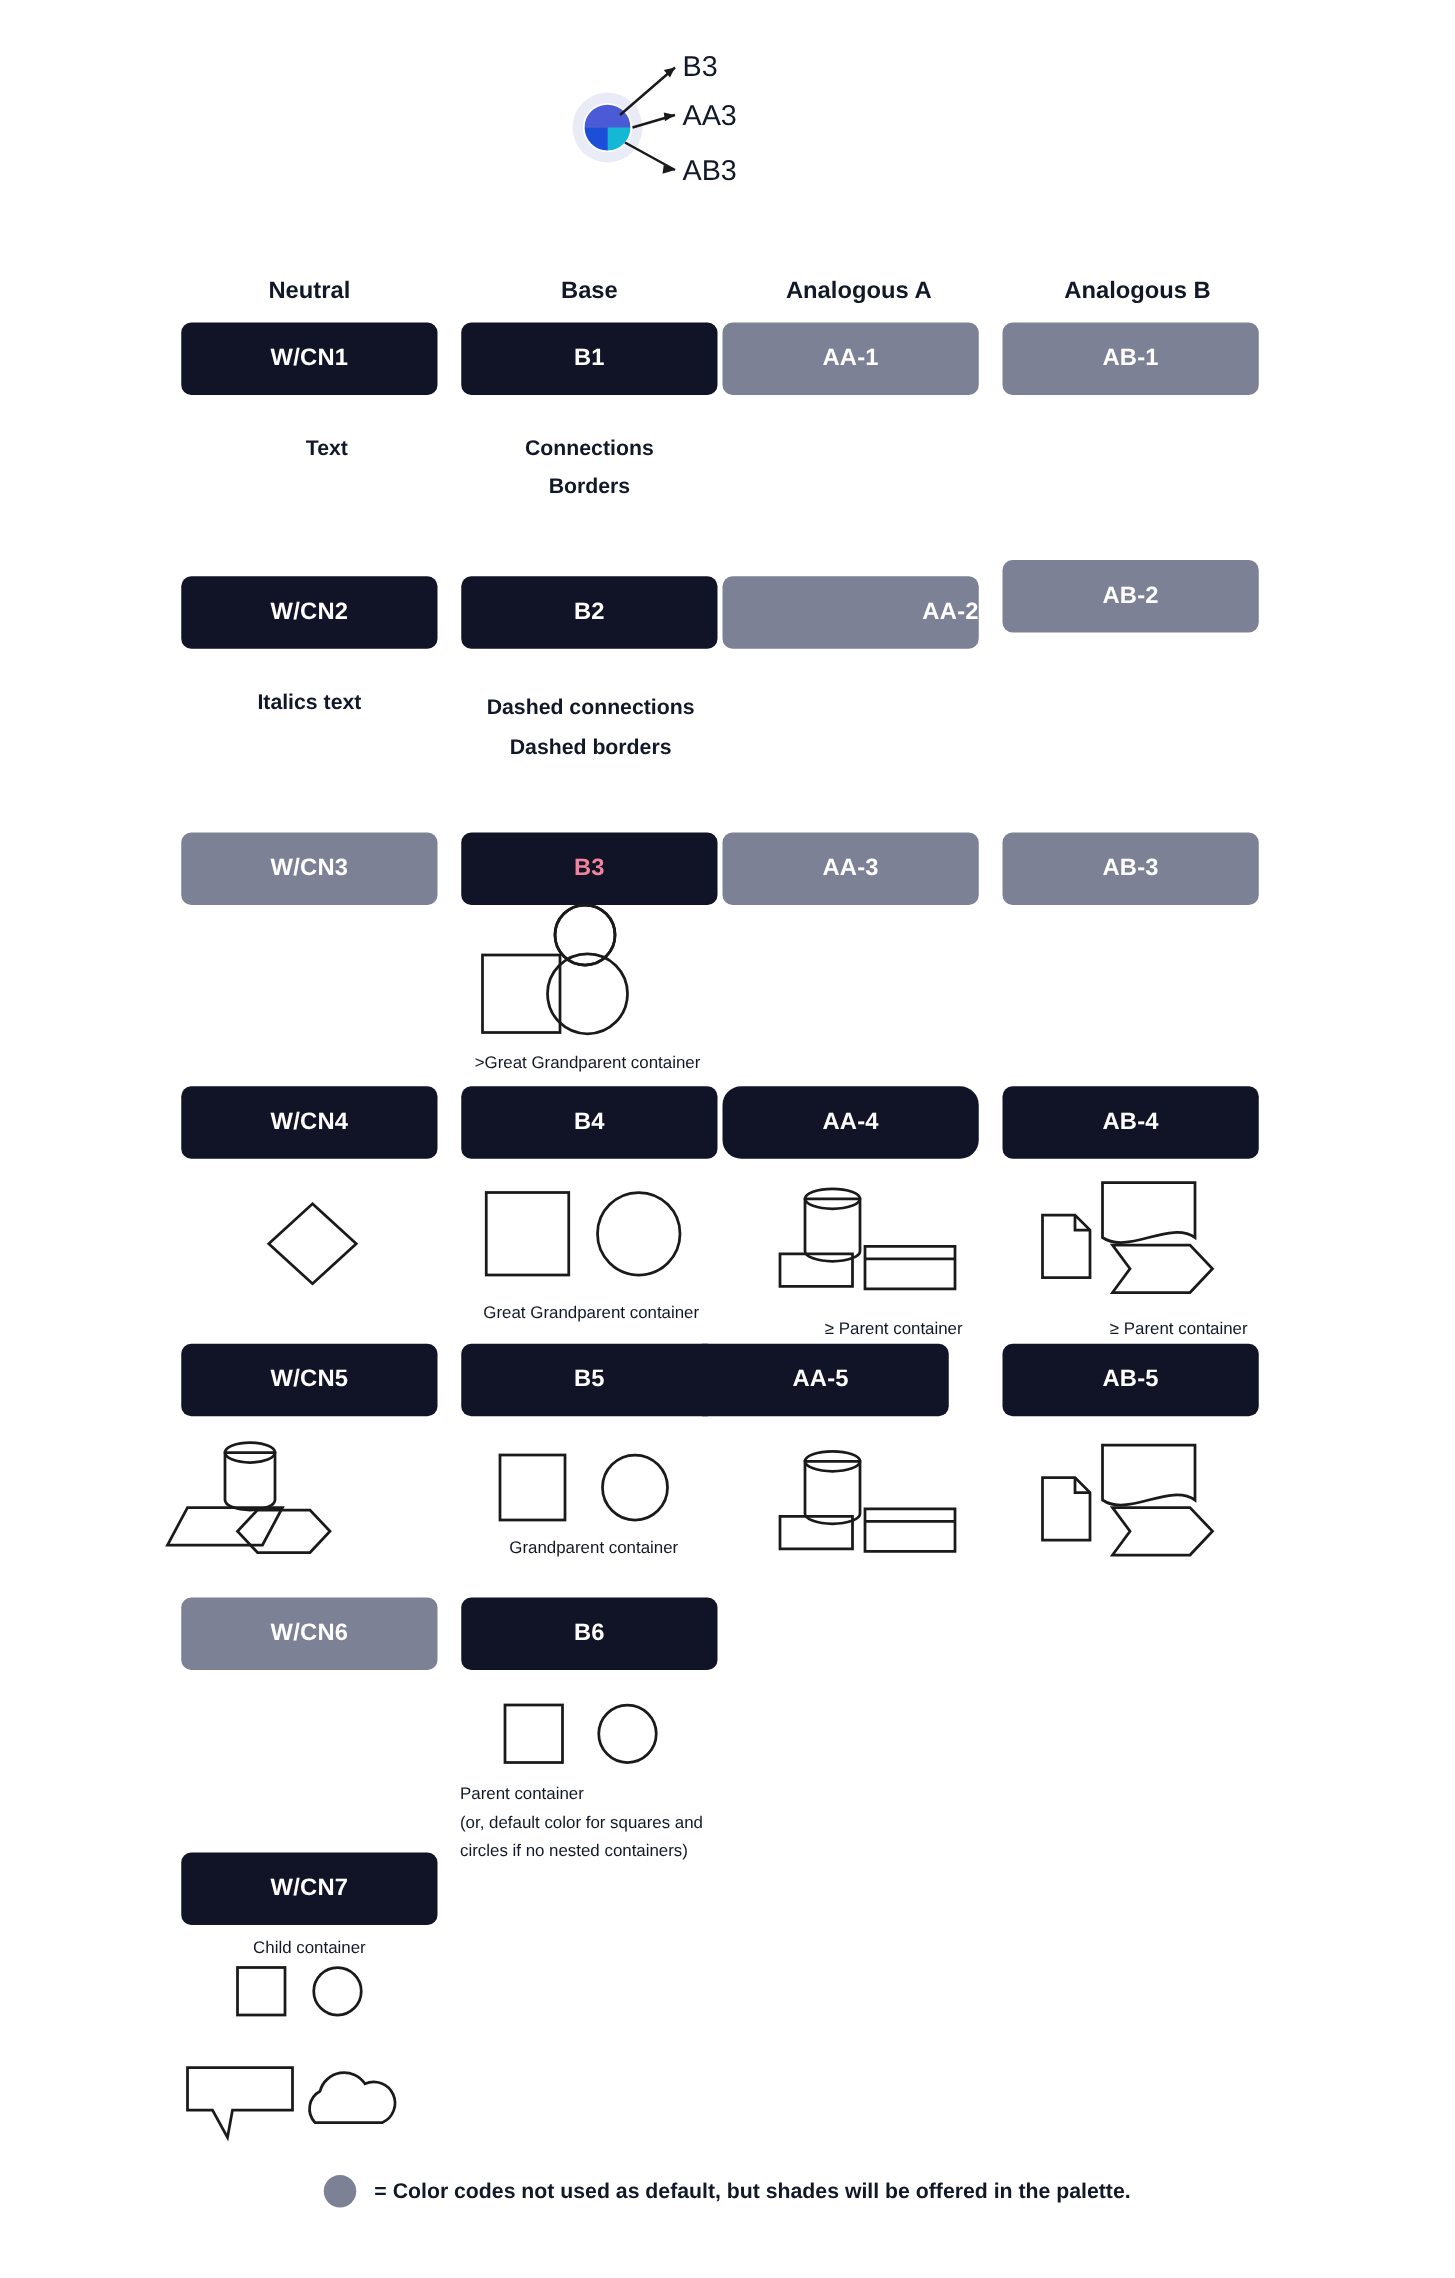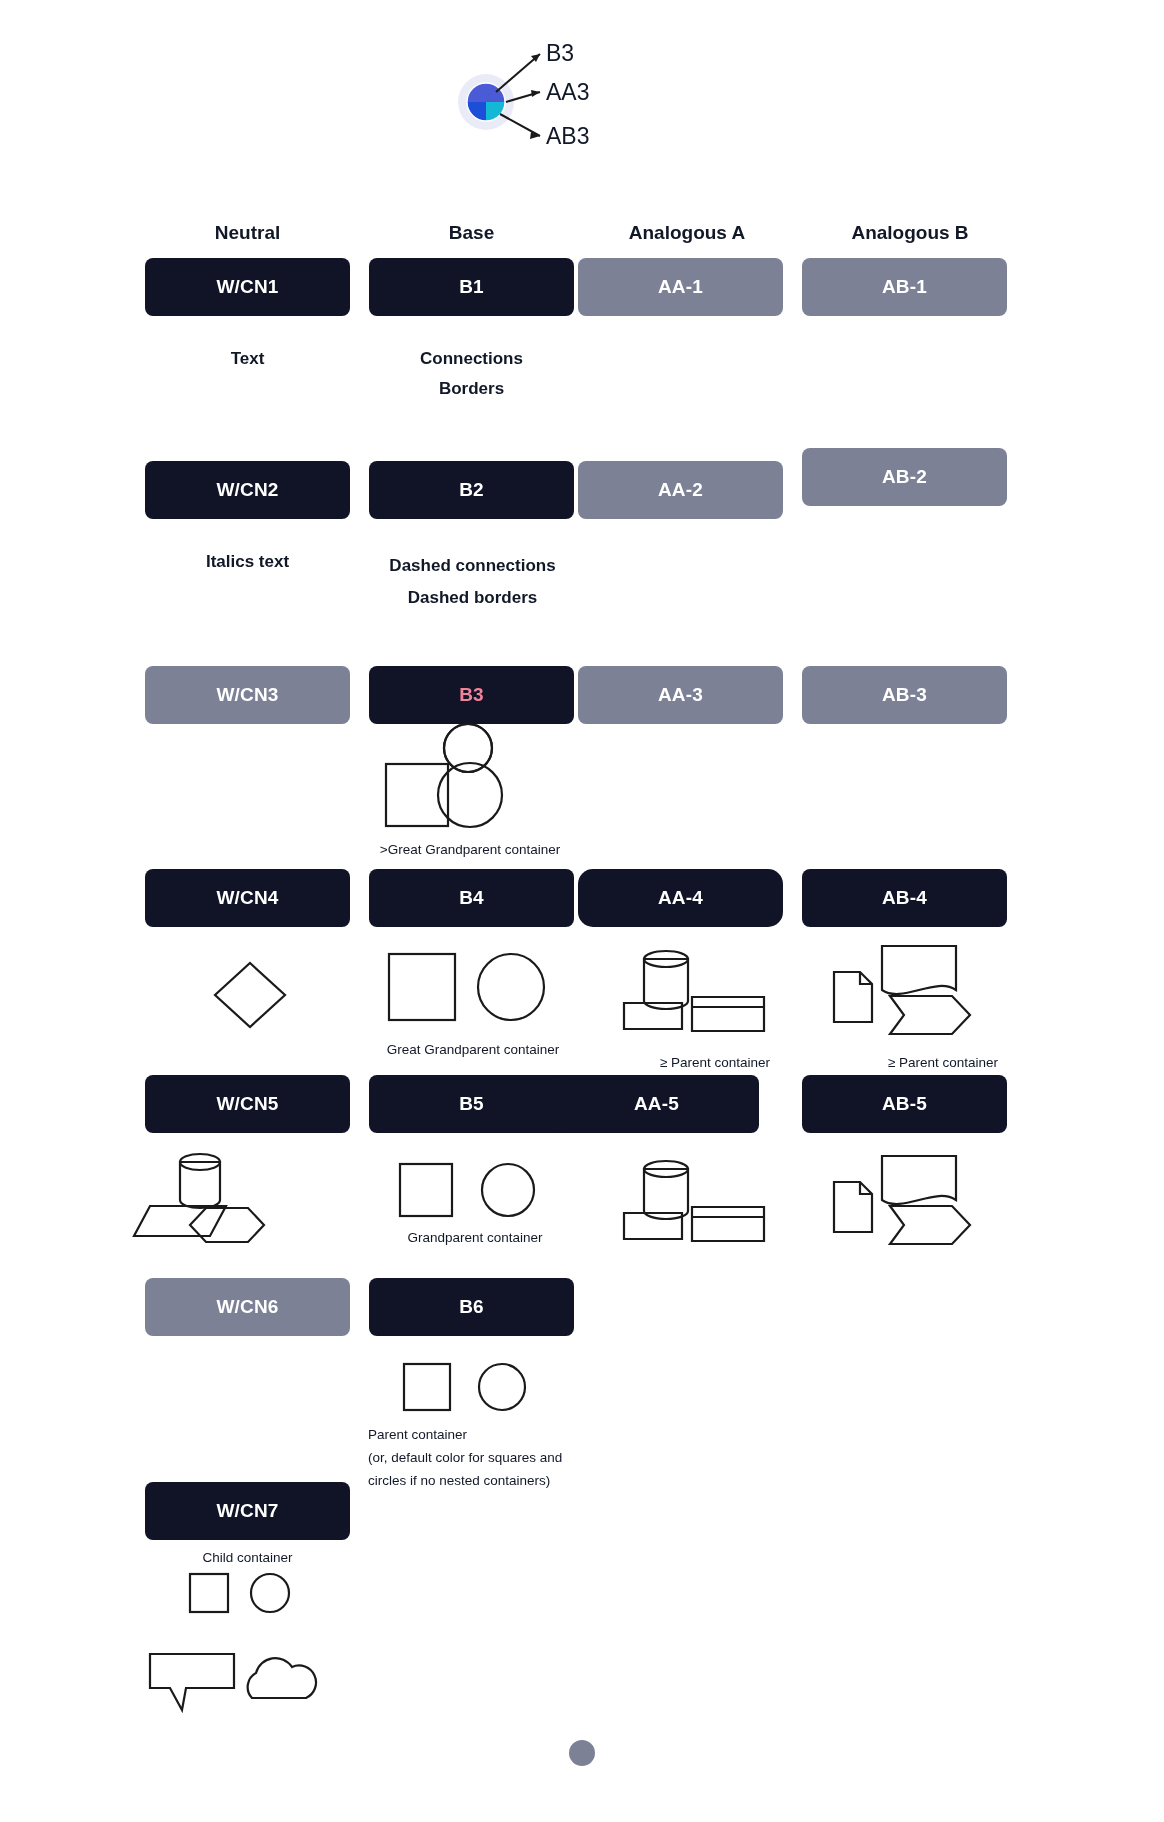--- a/index.html
+++ b/index.html
@@ -171,31 +171,31 @@
 <div class="chip dark" style="left:369px; top:258px;">
   <span>B1</span>
 </div>
 <div class="chip gray" style="left:578px; top:258px;">
   <span>AA-1</span>
 </div>
 <div class="chip gray" style="left:802px; top:258px;">
   <span>AB-1</span>
 </div>
 
-<div class="caption" style="left:145px; top:347px; width:205px;">Text</div>
+<div class="caption" style="left:159px; top:347px; width:205px;">Text</div>
 <div class="caption" style="left:369px; top:347px; width:205px;">Connections</div>
 <div class="caption" style="left:369px; top:377px; width:205px;">Borders</div>
 
 <div class="chip dark" style="left:145px; top:461px;">
   <span>W/CN2</span>
 </div>
 <div class="chip dark" style="left:369px; top:461px;">
   <span>B2</span>
 </div>
-<div class="chip gray" style="left:578px; top:461px;">
+<div class="chip gray" style="left:578px; top:461px;justify-content:flex-end;">
   <span>AA-2</span>
 </div>
 <div class="chip gray" style="left:802px; top:448px;">
   <span>AB-2</span>
 </div>
 
 <div class="caption" style="left:145px; top:550px; width:205px;">Italics text</div>
 <div class="caption" style="left:355px; top:554px; width:235px;">Dashed connections</div>
 <div class="caption" style="left:355px; top:586px; width:235px;">Dashed borders</div>
 
@@ -362,13 +362,14 @@
 
 <div class="shapes" style="left:148px; top:1650px;">
   <svg width="200" height="72" viewBox="0 0 200 72">
     <path class="st" d="M2 4 h84 v34 h-48 l-4 22 -12 -22 h-20 z" fill="#ffffff"></path>
     <path class="st" d="M104 48 a16 16 0 0 1 4 -25 a20 20 0 0 1 36 -6 a16 16 0 0 1 14 31 z" fill="#ffffff"></path>
   </svg>
 </div>
 
 <div class="bottom-note">
   <div class="bottom-dot"></div>
+  <div class="bottom-note-text">= Color codes not used as default, but shades will be offered in the palette.</div>
 </div>
 
 </body></html>

